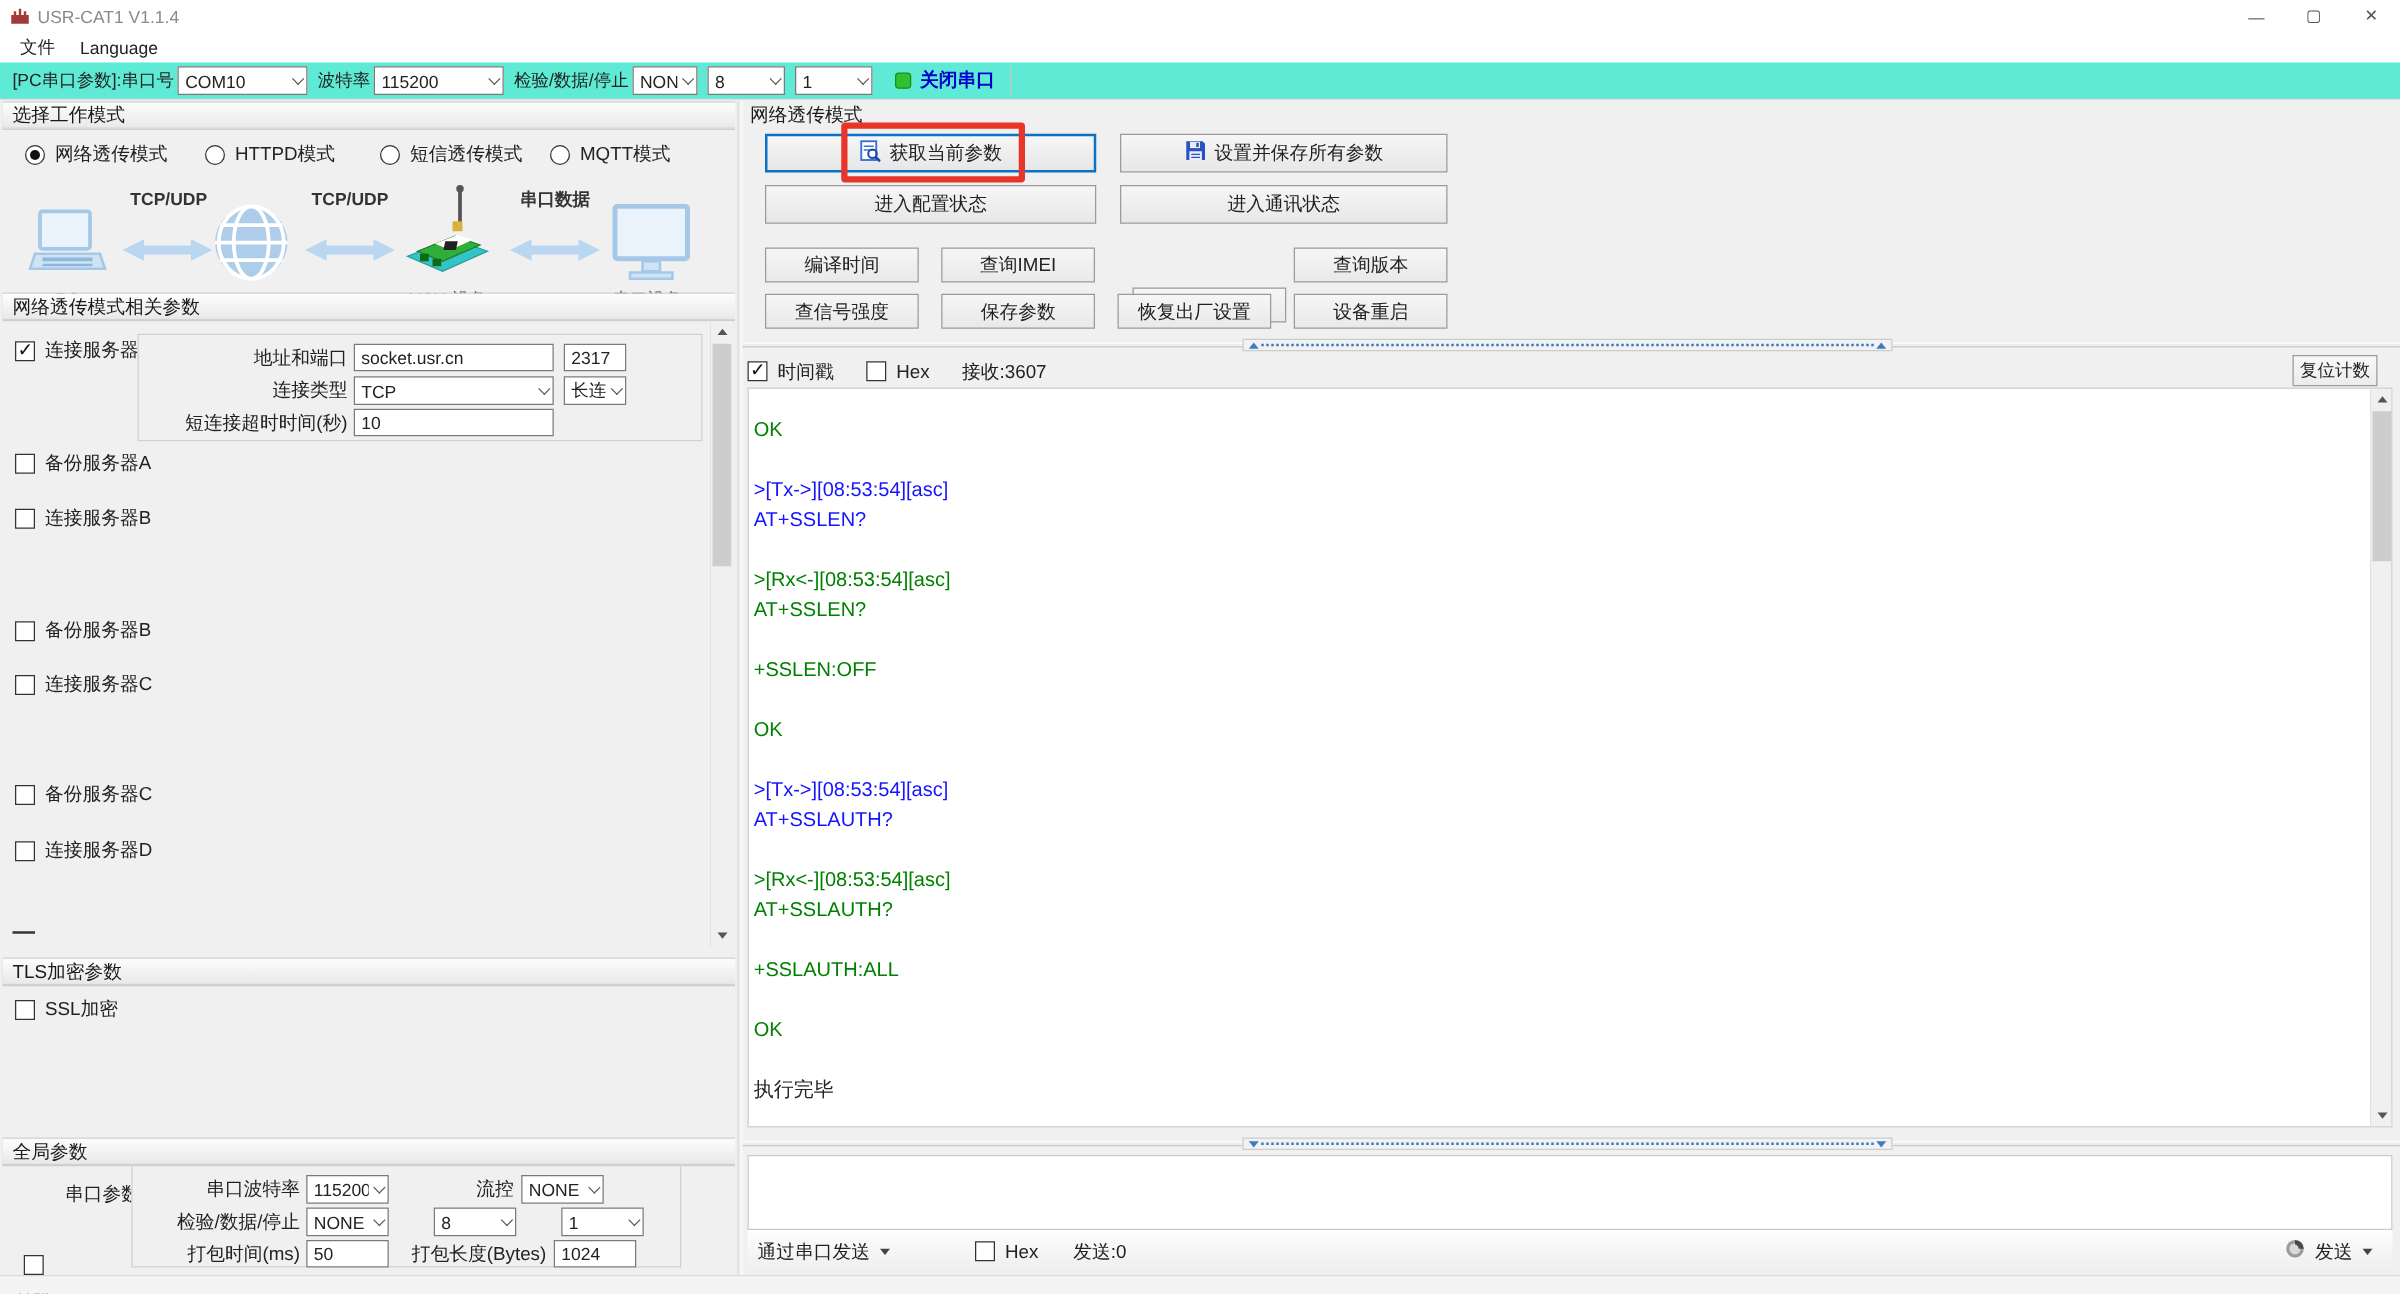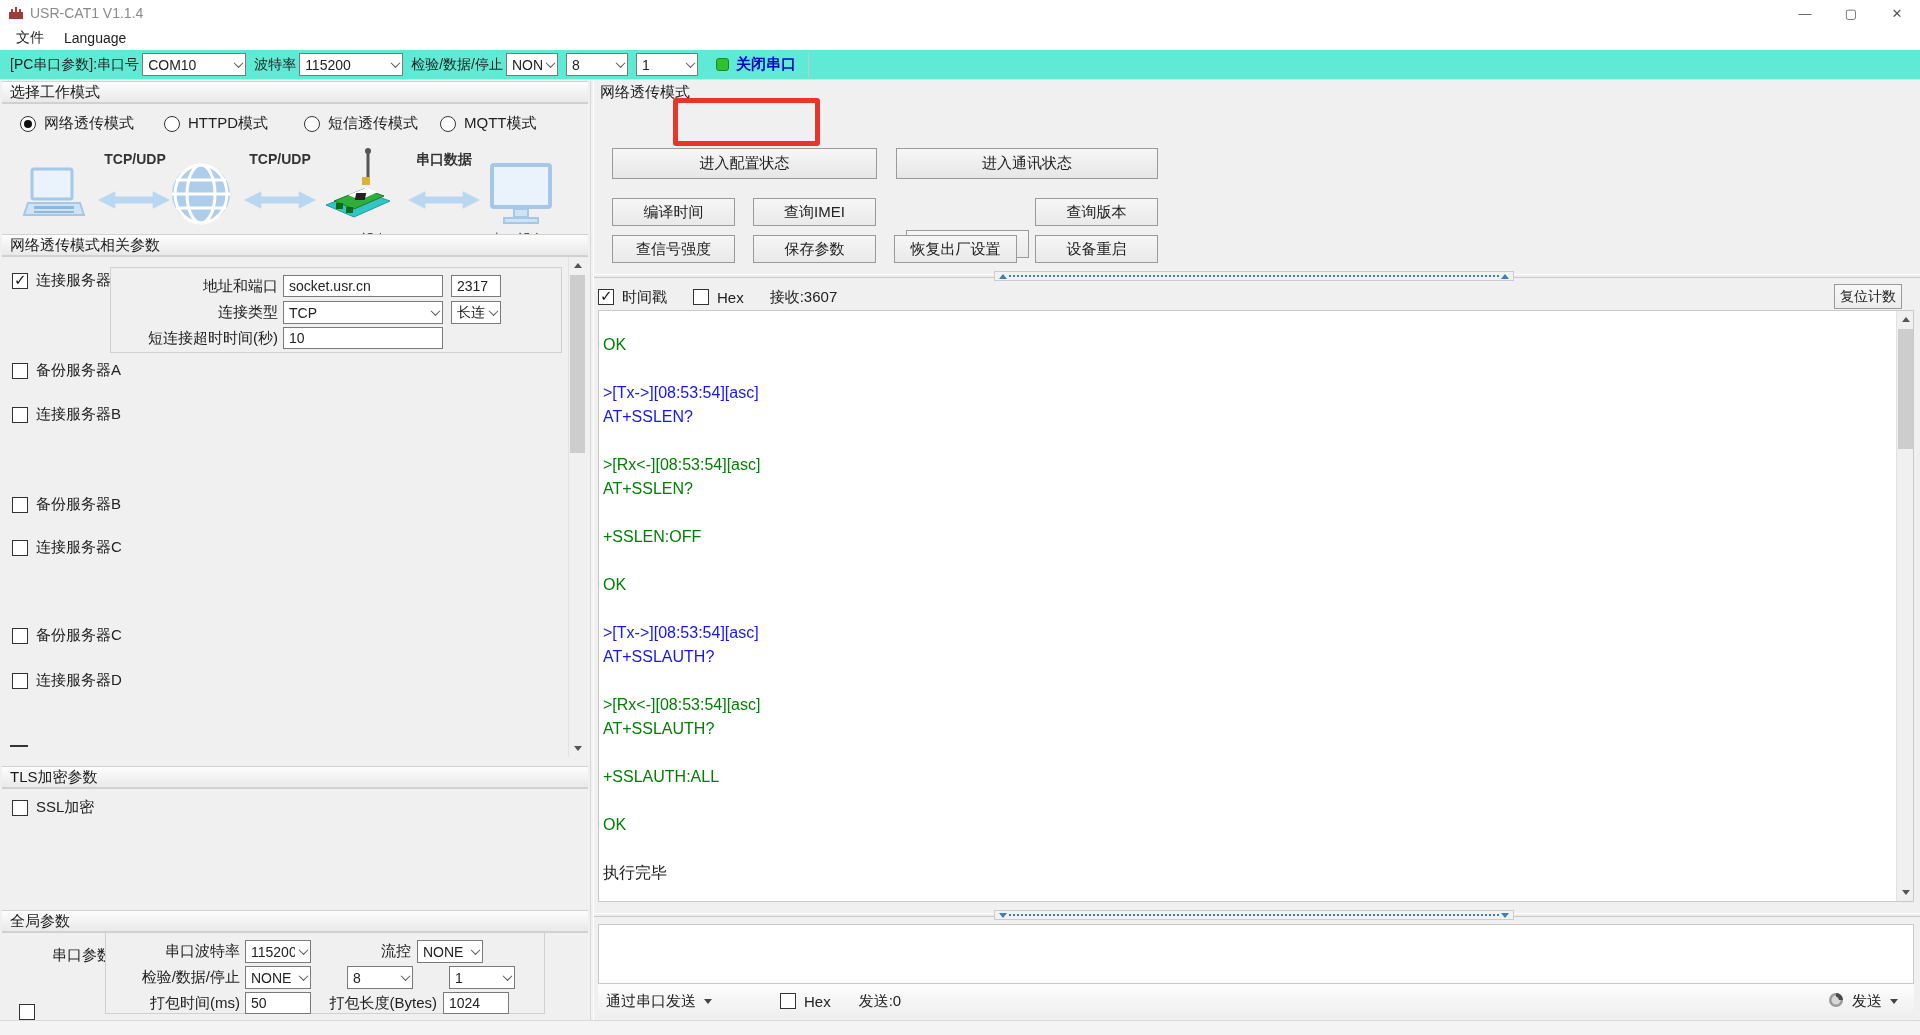--- a/index.html
+++ b/index.html
@@ -350,20 +350,45 @@
     </div>
   </div>
 </div>
 
 <div class="v-split"></div>
 
 <div class="right-panel">
 
   <span class="section-title abs" style="left:6px;top:2px;">网络透传模式</span>
 
+  <div class="bigbtn focus" style="left:18px;top:26px;width:265px;">
+    <span>
+      <svg width="17" height="18" viewBox="0 0 17 18">
+        <rect x="1" y="1" width="12" height="15" fill="#fff" stroke="#3a6fd8" stroke-width="1.5"></rect>
+        <line x1="3" y1="5" x2="11" y2="5" stroke="#3a6fd8" stroke-width="1.2"></line>
+        <line x1="3" y1="8" x2="11" y2="8" stroke="#3a6fd8" stroke-width="1.2"></line>
+        <circle cx="10" cy="11" r="3.4" fill="none" stroke="#1a47a8" stroke-width="1.6"></circle>
+        <line x1="12.4" y1="13.6" x2="16" y2="17" stroke="#1a47a8" stroke-width="2"></line>
+      </svg>
+    </span>
+    <span>获取当前参数</span>
+  </div>
+  <div class="bigbtn" style="left:302px;top:26px;width:262px;">
+    <span>
+      <svg width="17" height="17" viewBox="0 0 17 17">
+        <path d="M1 1 h13 l2 2 v13 h-15 z" fill="#2b52c4"></path>
+        <rect x="4" y="1.5" width="8" height="5" fill="#e8eefc"></rect>
+        <rect x="9" y="2.2" width="2" height="3.4" fill="#2b52c4"></rect>
+        <rect x="3.5" y="9" width="10" height="7" fill="#e8eefc"></rect>
+        <line x1="5" y1="11.5" x2="12" y2="11.5" stroke="#2b52c4" stroke-width="1"></line>
+        <line x1="5" y1="13.8" x2="12" y2="13.8" stroke="#2b52c4" stroke-width="1"></line>
+      </svg>
+    </span>
+    <span>设置并保存所有参数</span>
+  </div>
   <div class="bigbtn" style="left:302px;top:67px;width:262px;">
     <span>进入通讯状态</span>
   </div>
   <div class="bigbtn" style="left:18px;top:67px;width:265px;">
     <span>进入配置状态</span>
   </div>
 
   <div class="red-annot" style="left:79px;top:17px;width:147px;height:48px;"></div>
 
   <div class="smbtn" style="left:18px;top:117px;">

